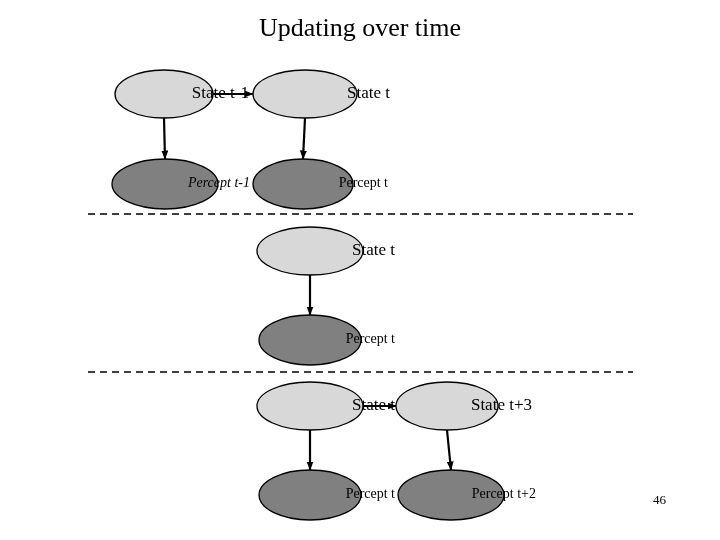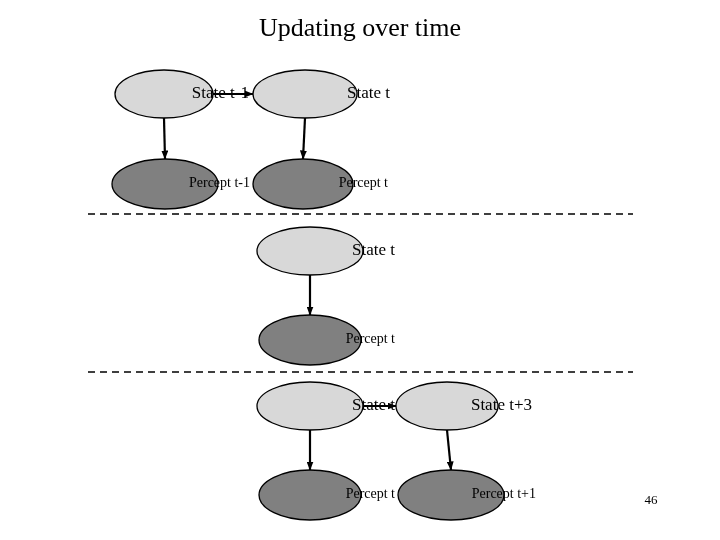--- a/index.html
+++ b/index.html
@@ -53,21 +53,21 @@
     pointer-events: none;
   }
   .node-label.big   { font-size: 17px; }
   .node-label.small { font-size: 14px; }
 
   #page-number {
     position: absolute;
     left: 636px;
     top: 492px;
     width: 30px;
-    text-align: center;
+    text-align: right;
     font-size: 13px;
     font-family: "Liberation Serif", "DejaVu Serif", serif;
     color: #000000;
   }
 </style>
 </head>
 <body>
 
 <div id="slide">
 
@@ -102,24 +102,24 @@
         <ellipse cx="310" cy="406" rx="53" ry="24" fill="#d8d8d8" stroke="#000000" stroke-width="1.3"></ellipse>
         <ellipse cx="447" cy="406" rx="51" ry="24" fill="#d8d8d8" stroke="#000000" stroke-width="1.3"></ellipse>
         <ellipse cx="310" cy="495" rx="51" ry="25" fill="#808080" stroke="#000000" stroke-width="1.3"></ellipse>
         <ellipse cx="451" cy="495" rx="53" ry="25" fill="#808080" stroke="#000000" stroke-width="1.3"></ellipse>
       </g>
   </svg>
 
   <div id="labels-layer">
       <div class="node-label big" style="left: 79px; top: 83px; width: 170px;">State t-1</div>
       <div class="node-label big" style="left: 220px; top: 83px; width: 170px;">State t</div>
-      <div class="node-label small" style="left: 80px; top: 175px; width: 170px;">Percept t-1</div>
+      <div class="node-label small" style="left: 80px; top: 175px; width: 170px; font-style: italic;">Percept t-1</div>
       <div class="node-label small" style="left: 218px; top: 175px; width: 170px;">Percept t</div>
       <div class="node-label big" style="left: 225px; top: 240px; width: 170px;">State t</div>
       <div class="node-label small" style="left: 225px; top: 331px; width: 170px;">Percept t</div>
       <div class="node-label big" style="left: 225px; top: 395px; width: 170px;">State t</div>
       <div class="node-label big" style="left: 362px; top: 395px; width: 170px;">State t+3</div>
       <div class="node-label small" style="left: 225px; top: 486px; width: 170px;">Percept t</div>
-      <div class="node-label small" style="left: 366px; top: 486px; width: 170px;">Percept t+1</div>
+      <div class="node-label small" style="left: 366px; top: 486px; width: 170px;">Percept t+2</div>
     </div>
 
   <div id="page-number">46</div>
 </div>
 
 </body></html>

